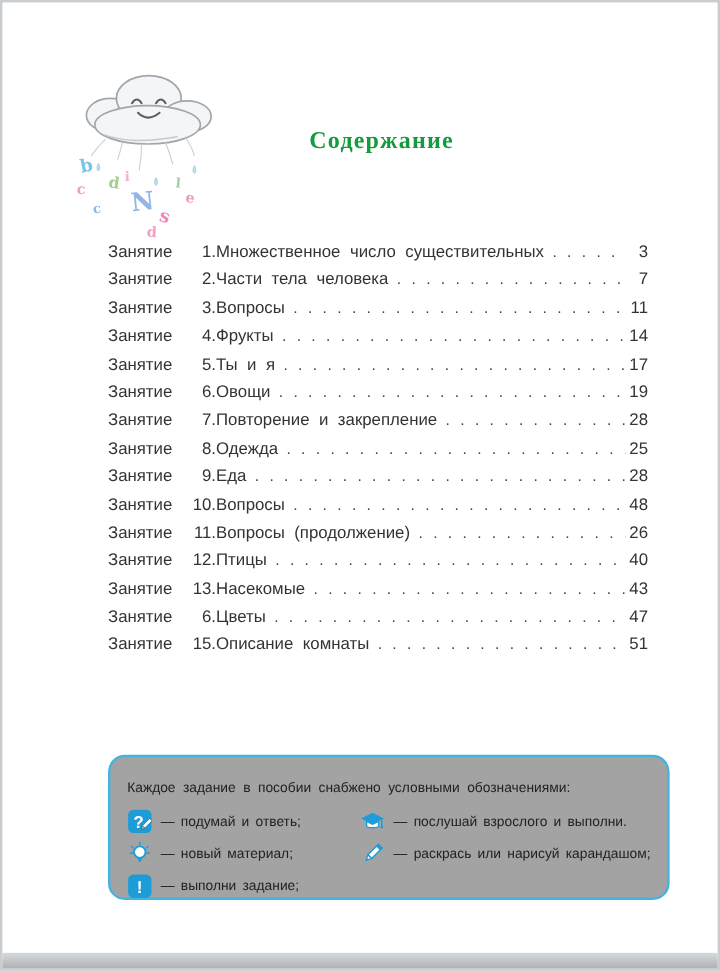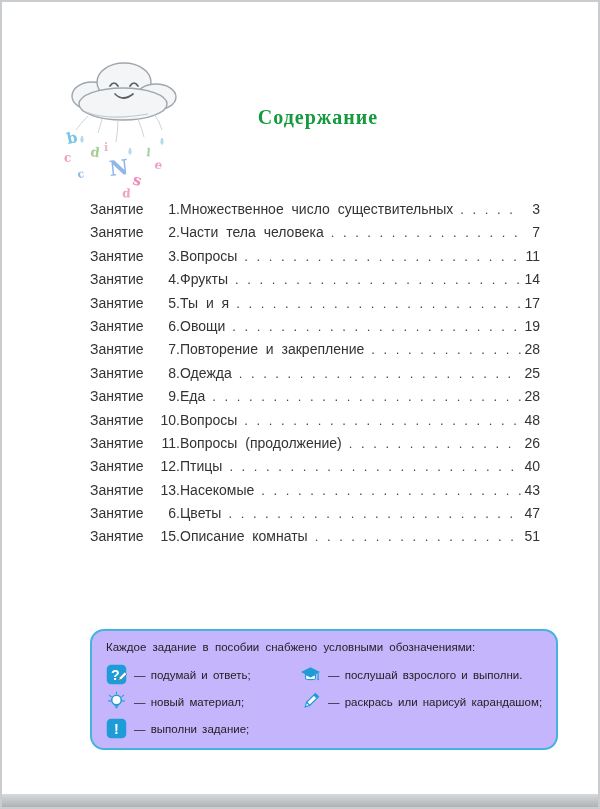--- a/index.html
+++ b/index.html
@@ -36,22 +36,22 @@
   .toc-dots { flex:1 1 auto; overflow:hidden; white-space:nowrap; margin:0 3px 0 7px; color:#444; }
   .toc-dots::after {
     content:". . . . . . . . . . . . . . . . . . . . . . . . . . . . . . . . . . . . . . . . . . . . . . . . . . . . . . . . . .";
     letter-spacing:2.5px; font-size:13px;
   }
   .toc-page { flex:0 0 auto; min-width:16px; text-align:right; }
 
   
   .legend {
     position:absolute; left:88px; top:627px; width:468px; height:121px;
-    border:2.5px solid #45b4dd; border-radius:14px; background:#c4b5fd;
-    padding:10px 12px 8px 14px;
+    border:2.5px solid #45b4dd; border-radius:14px; background:#a3a3a3;
+    padding:20px 12px 8px 14px;
   }
   .legend-header { font-size:11.5px; color:#222; word-spacing:3px; margin-bottom:8px; }
   .legend-grid { display:flex; }
   .legend-col { display:flex; flex-direction:column; }
   .legend-col.left { width:194px; flex:0 0 auto; }
   .legend-col.right { flex:1 1 auto; }
   .legend-item { display:flex; align-items:center; height:27px; gap:7px; font-size:11.5px; word-spacing:2px; color:#222; }
   .licon { width:21px; height:21px; flex:0 0 auto; }
   .licon svg { width:100%; height:100%; display:block; }
 </style>

